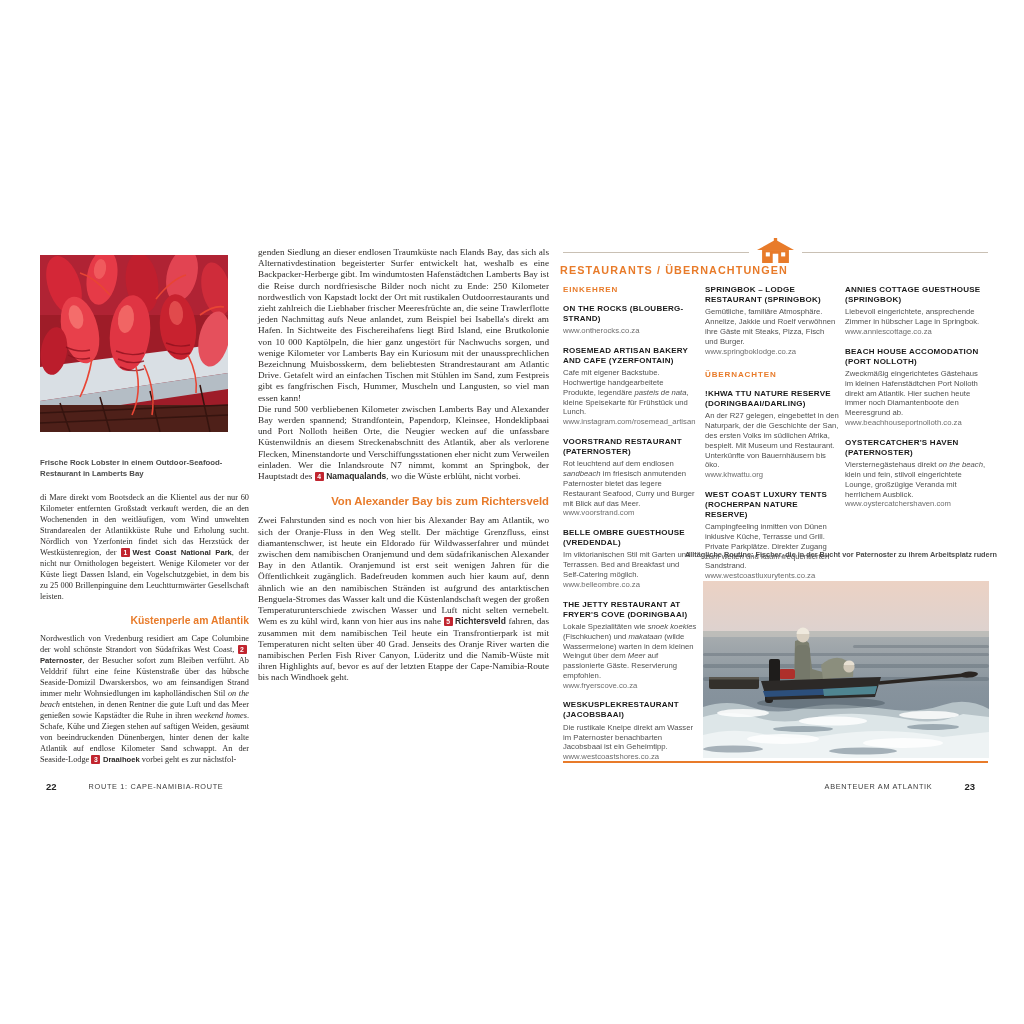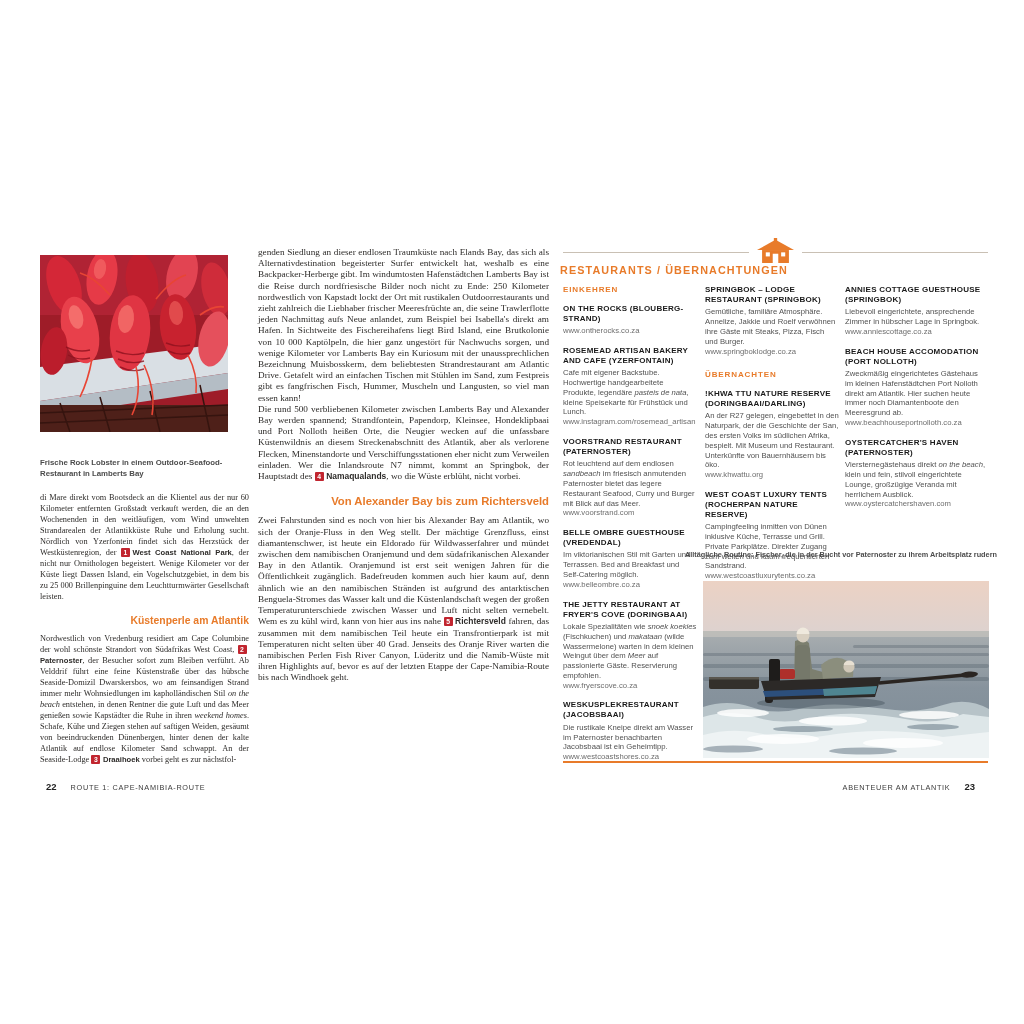--- a/index.html
+++ b/index.html
@@ -20,21 +20,21 @@
   #mid-col .ohead{font-size:11.3px;margin:14px 0 8px}
   .cap{font-size:7.8px;font-weight:700;color:#4c4c4c;line-height:11px}
   .listcol{font-size:7.7px;line-height:9.8px;color:#515151}
   .clabel{color:#e87b2a;font-weight:700;font-size:8px;letter-spacing:.9px;margin-bottom:9px}
   .entry{margin-bottom:10px}
   .etitle{font-weight:700;color:#1a1a1a;font-size:8px;line-height:9.9px;letter-spacing:.25px;margin-bottom:2.5px}
   .eurl{color:#6d6d6d}
   .hline{background:#c9c0b4;height:1px}
   .hrule{background:#e87b2a;height:1.5px}
   #rhead{color:#e87b2a;font-weight:700;font-size:10.8px;letter-spacing:1.1px;width:430px}
-  .footer{font-size:7.3px;letter-spacing:.7px;color:#3b3b3b;display:flex;align-items:flex-end;gap:14px}
+  .footer{font-size:7.3px;letter-spacing:.7px;color:#3b3b3b;display:flex;align-items:center;gap:32px}
   .fpage{font-weight:700;font-size:9.5px;letter-spacing:0;color:#222}
   .photo{display:block}
 </style>
 </head>
 <body>
 
 <svg class="abs photo" style="left:40px;top:255px" width="188" height="177" viewBox="0 0 188 177" aria-hidden="true">
   <rect width="188" height="177" fill="#9e1c28"></rect>
   <rect width="188" height="60" fill="#b02334"></rect>
 

